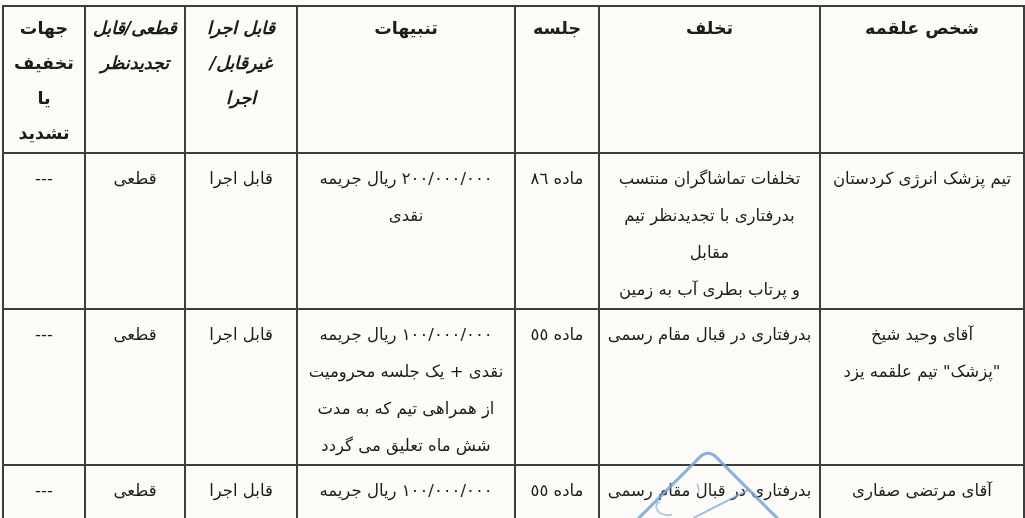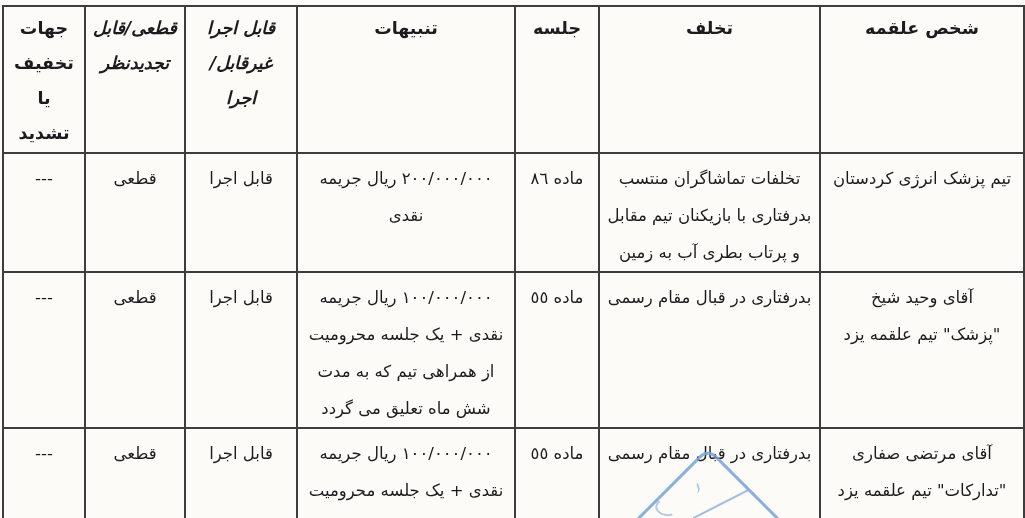--- a/index.html
+++ b/index.html
@@ -112,21 +112,21 @@
         <th>جهات
 تخفیف
 یا
 تشدید</th>
       </tr>
     </thead>
     <tbody>
       <tr class="row-1">
         <td>تیم پزشک انرژی کردستان</td>
         <td>تخلفات تماشاگران منتسب
-بدرفتاری با بازیکنان تیم مقابل
+بدرفتاری با تجدیدنظر تیم مقابل
 و پرتاب بطری آب به زمین</td>
         <td>ماده ٨٦</td>
         <td>٢٠٠/٠٠٠/٠٠٠ ریال جریمه
 نقدی</td>
         <td>قابل اجرا</td>
         <td>قطعی</td>
         <td>---</td>
       </tr>
       <tr class="row-2">
         <td>آقای وحید شیخ

